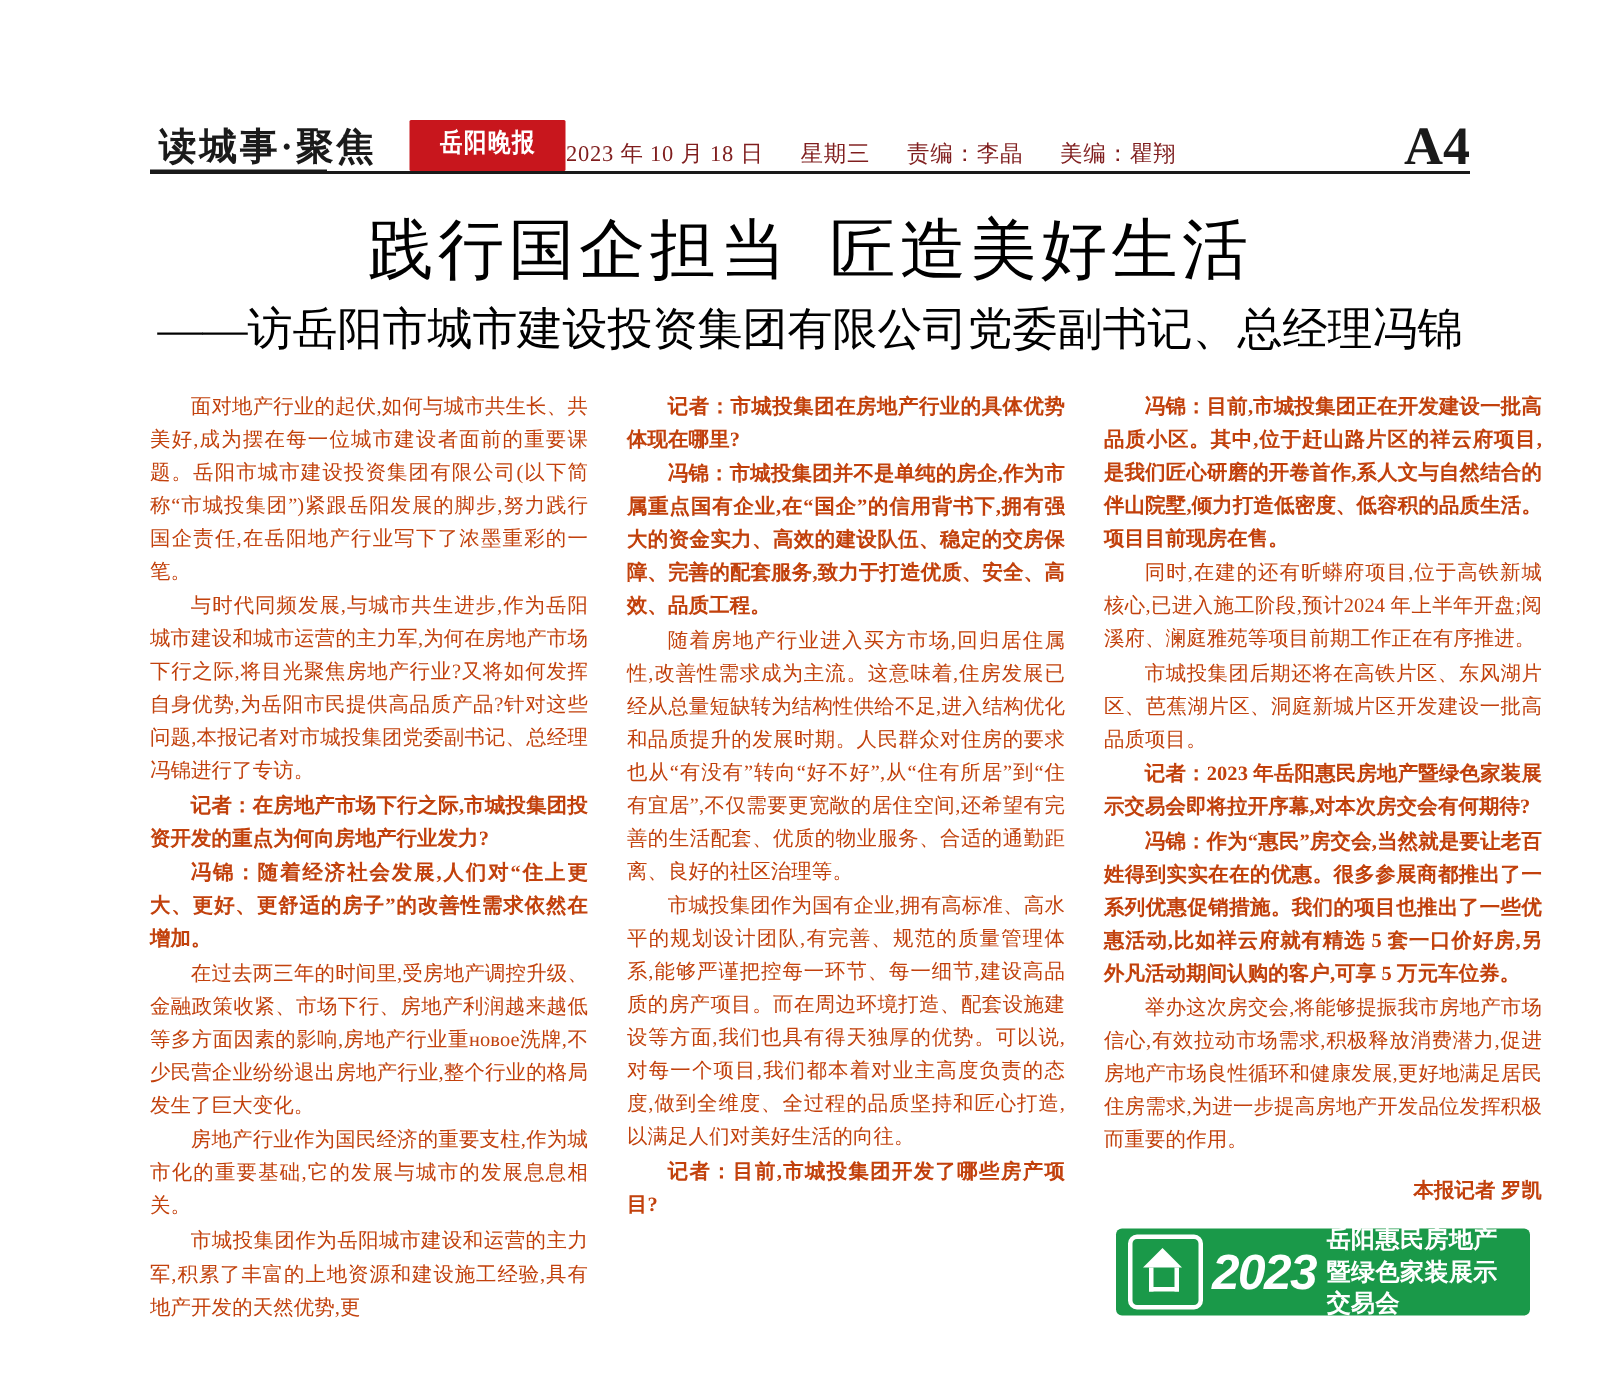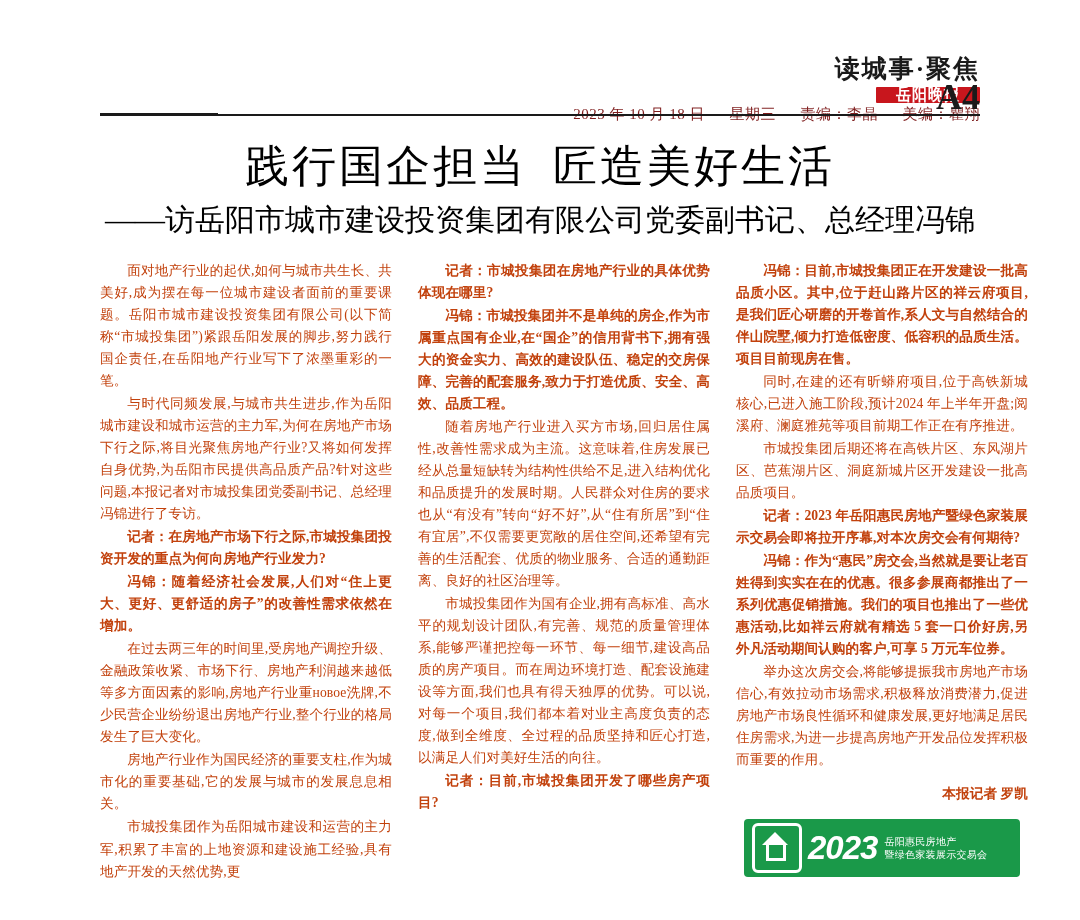--- a/index.html
+++ b/index.html
@@ -23,21 +23,20 @@
     padding: 0 100px;
   }
 
   
   .masthead {
     position: relative;
     display: flex;
     align-items: flex-end;
     height: 64px;
     padding-top: 52px;
-    flex-direction: column;
   }
   .masthead-rule-left {
     position: absolute;
     left: 0;
     bottom: 0;
     width: 118px;
     height: 3px;
     background: #1a1a1a;
   }
   .section-title {
@@ -195,23 +194,23 @@
   }
   .event-year {
     font-size: 33px;
     font-weight: bold;
     font-family: "Liberation Sans", sans-serif;
     letter-spacing: -1px;
     margin-right: 7px;
     font-style: italic;
   }
   .event-text {
-    font-size: 10px;
+    font-size: 16px;
     line-height: 1.35;
-    font-weight: normal;
+    font-weight: bold;
     letter-spacing: 0.3px;
   }
 </style>
 </head>
 <body>
 
 <div class="page">
 
   <div class="masthead-wrap">
     <div class="masthead">

